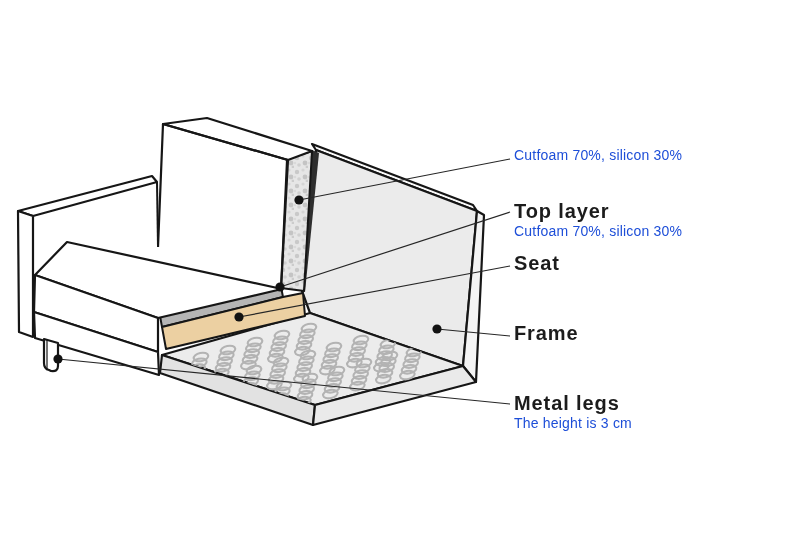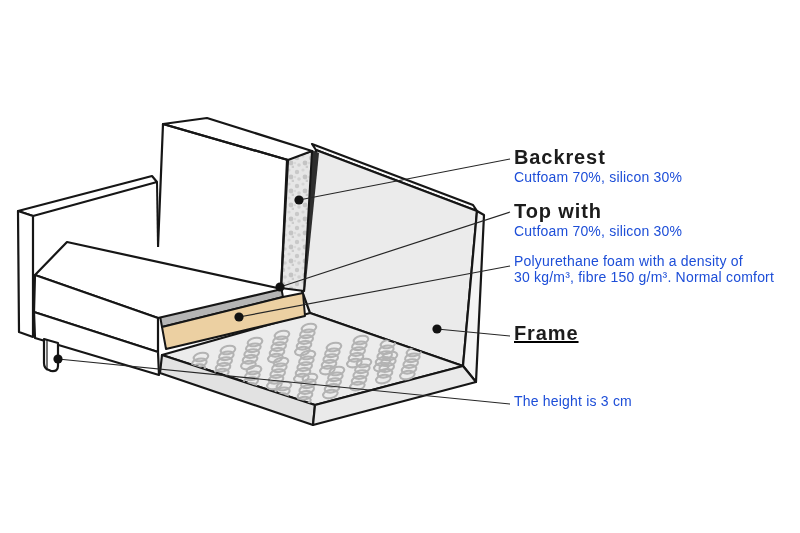--- a/index.html
+++ b/index.html
@@ -13,21 +13,21 @@
     margin:0;font-size:20px;font-weight:700;color:#1c1c1c;
     letter-spacing:0.9px;line-height:22px;
   }
   .label p{
     margin:2px 0 0 0;font-size:14px;color:#1d4ed8;
     line-height:15.5px;letter-spacing:0.2px;white-space:pre;
   }
   .lb-backrest{top:146px;}
   .lb-toplayer{top:200px;}
   .lb-seat{top:252px;}
-  .lb-frame{top:322px;text-decoration:underline;}
+  .lb-frame{top:322px;}
   .lb-legs{top:392px;}
 </style>
 </head>
 <body>
 
 <div id="stage">
 
   <svg id="sofa-svg" width="800" height="533" viewBox="0 0 800 533">
     <defs>
       <pattern id="speck" width="14" height="14" patternUnits="userSpaceOnUse">
@@ -125,35 +125,34 @@
     <g fill="#121212">
       <circle cx="299" cy="200" r="4.6"></circle>
       <circle cx="280" cy="287" r="4.6"></circle>
       <circle cx="239" cy="317" r="4.6"></circle>
       <circle cx="437" cy="329" r="4.6"></circle>
       <circle cx="58" cy="359" r="4.6"></circle>
     </g>
   </svg>
 
   <div class="label lb-backrest">
-    <h3>Backrest</h3>
     <p>Cutfoam 70%, silicon 30%</p>
   </div>
 
   <div class="label lb-toplayer">
-    <h3>Top with</h3>
+    <h3>Top layer</h3>
     <p>Cutfoam 70%, silicon 30%</p>
   </div>
 
   <div class="label lb-seat">
-    <p>Polyurethane foam with a density of
-30 kg/m³, fibre 150 g/m³. Normal comfort</p>
+    <h3>Seat</h3>
   </div>
 
   <div class="label lb-frame">
     <h3>Frame</h3>
   </div>
 
   <div class="label lb-legs">
+    <h3>Metal legs</h3>
     <p>The height is 3 cm</p>
   </div>
 
 </div>
 
 </body></html>

